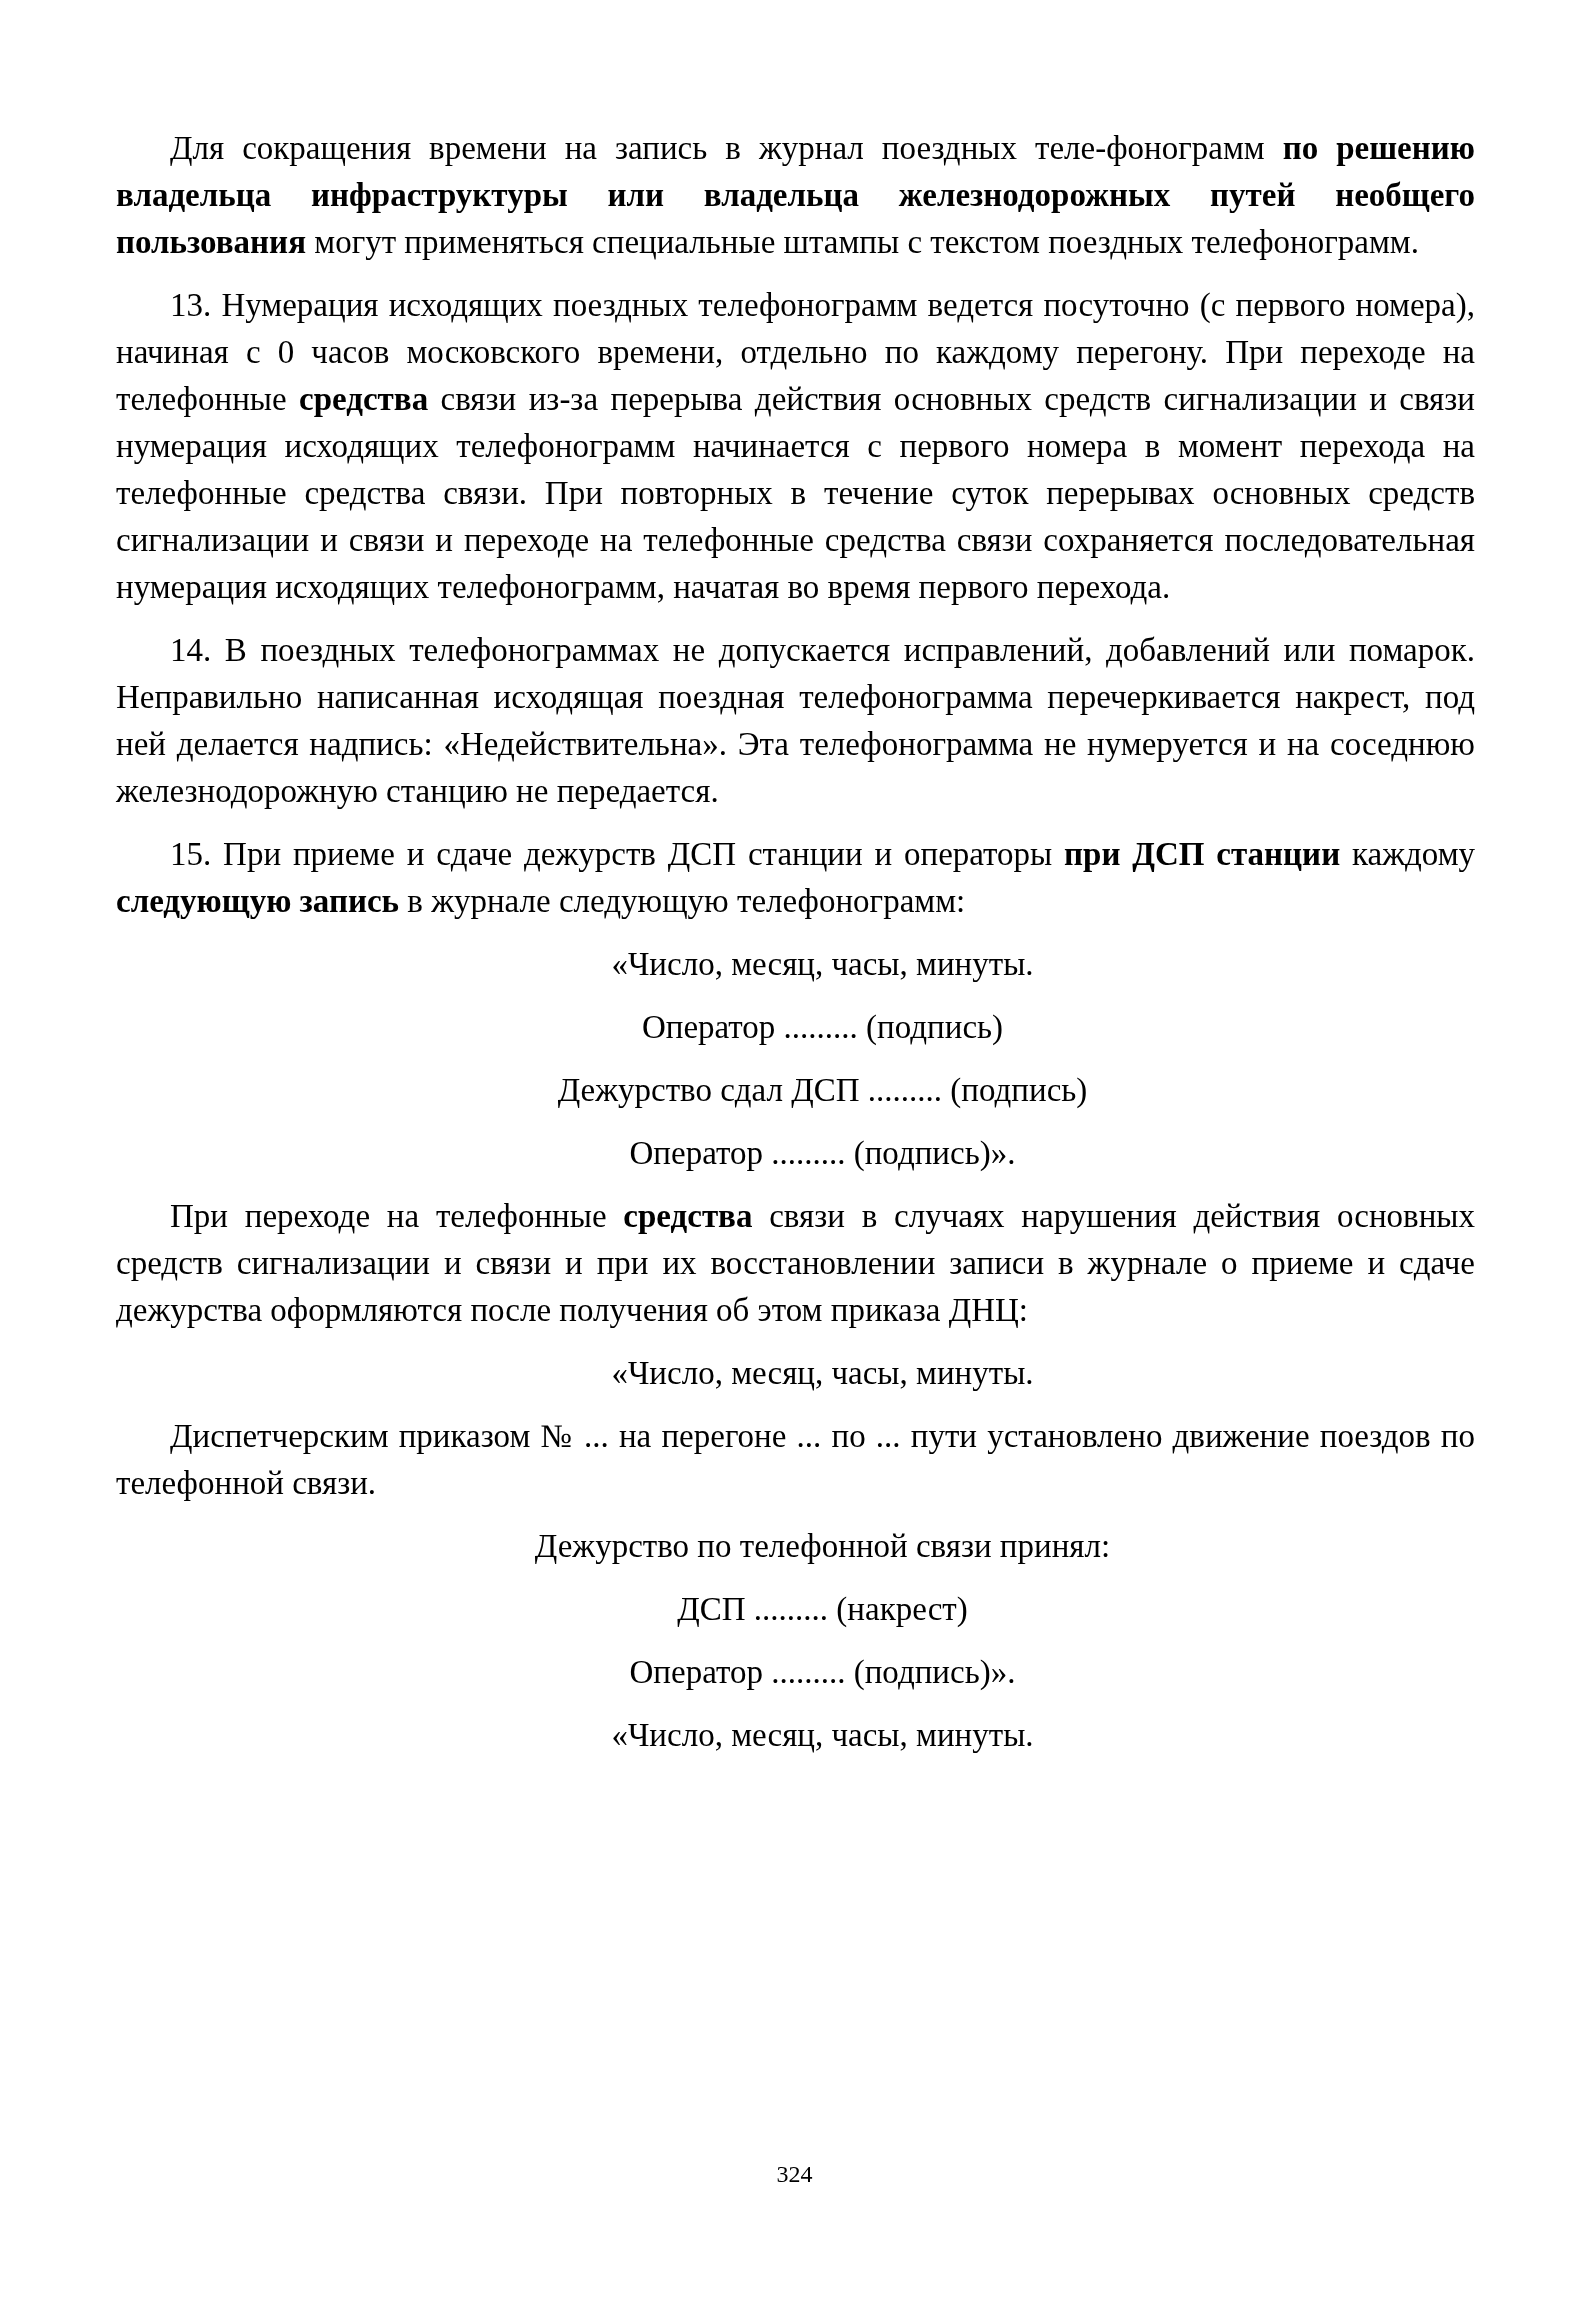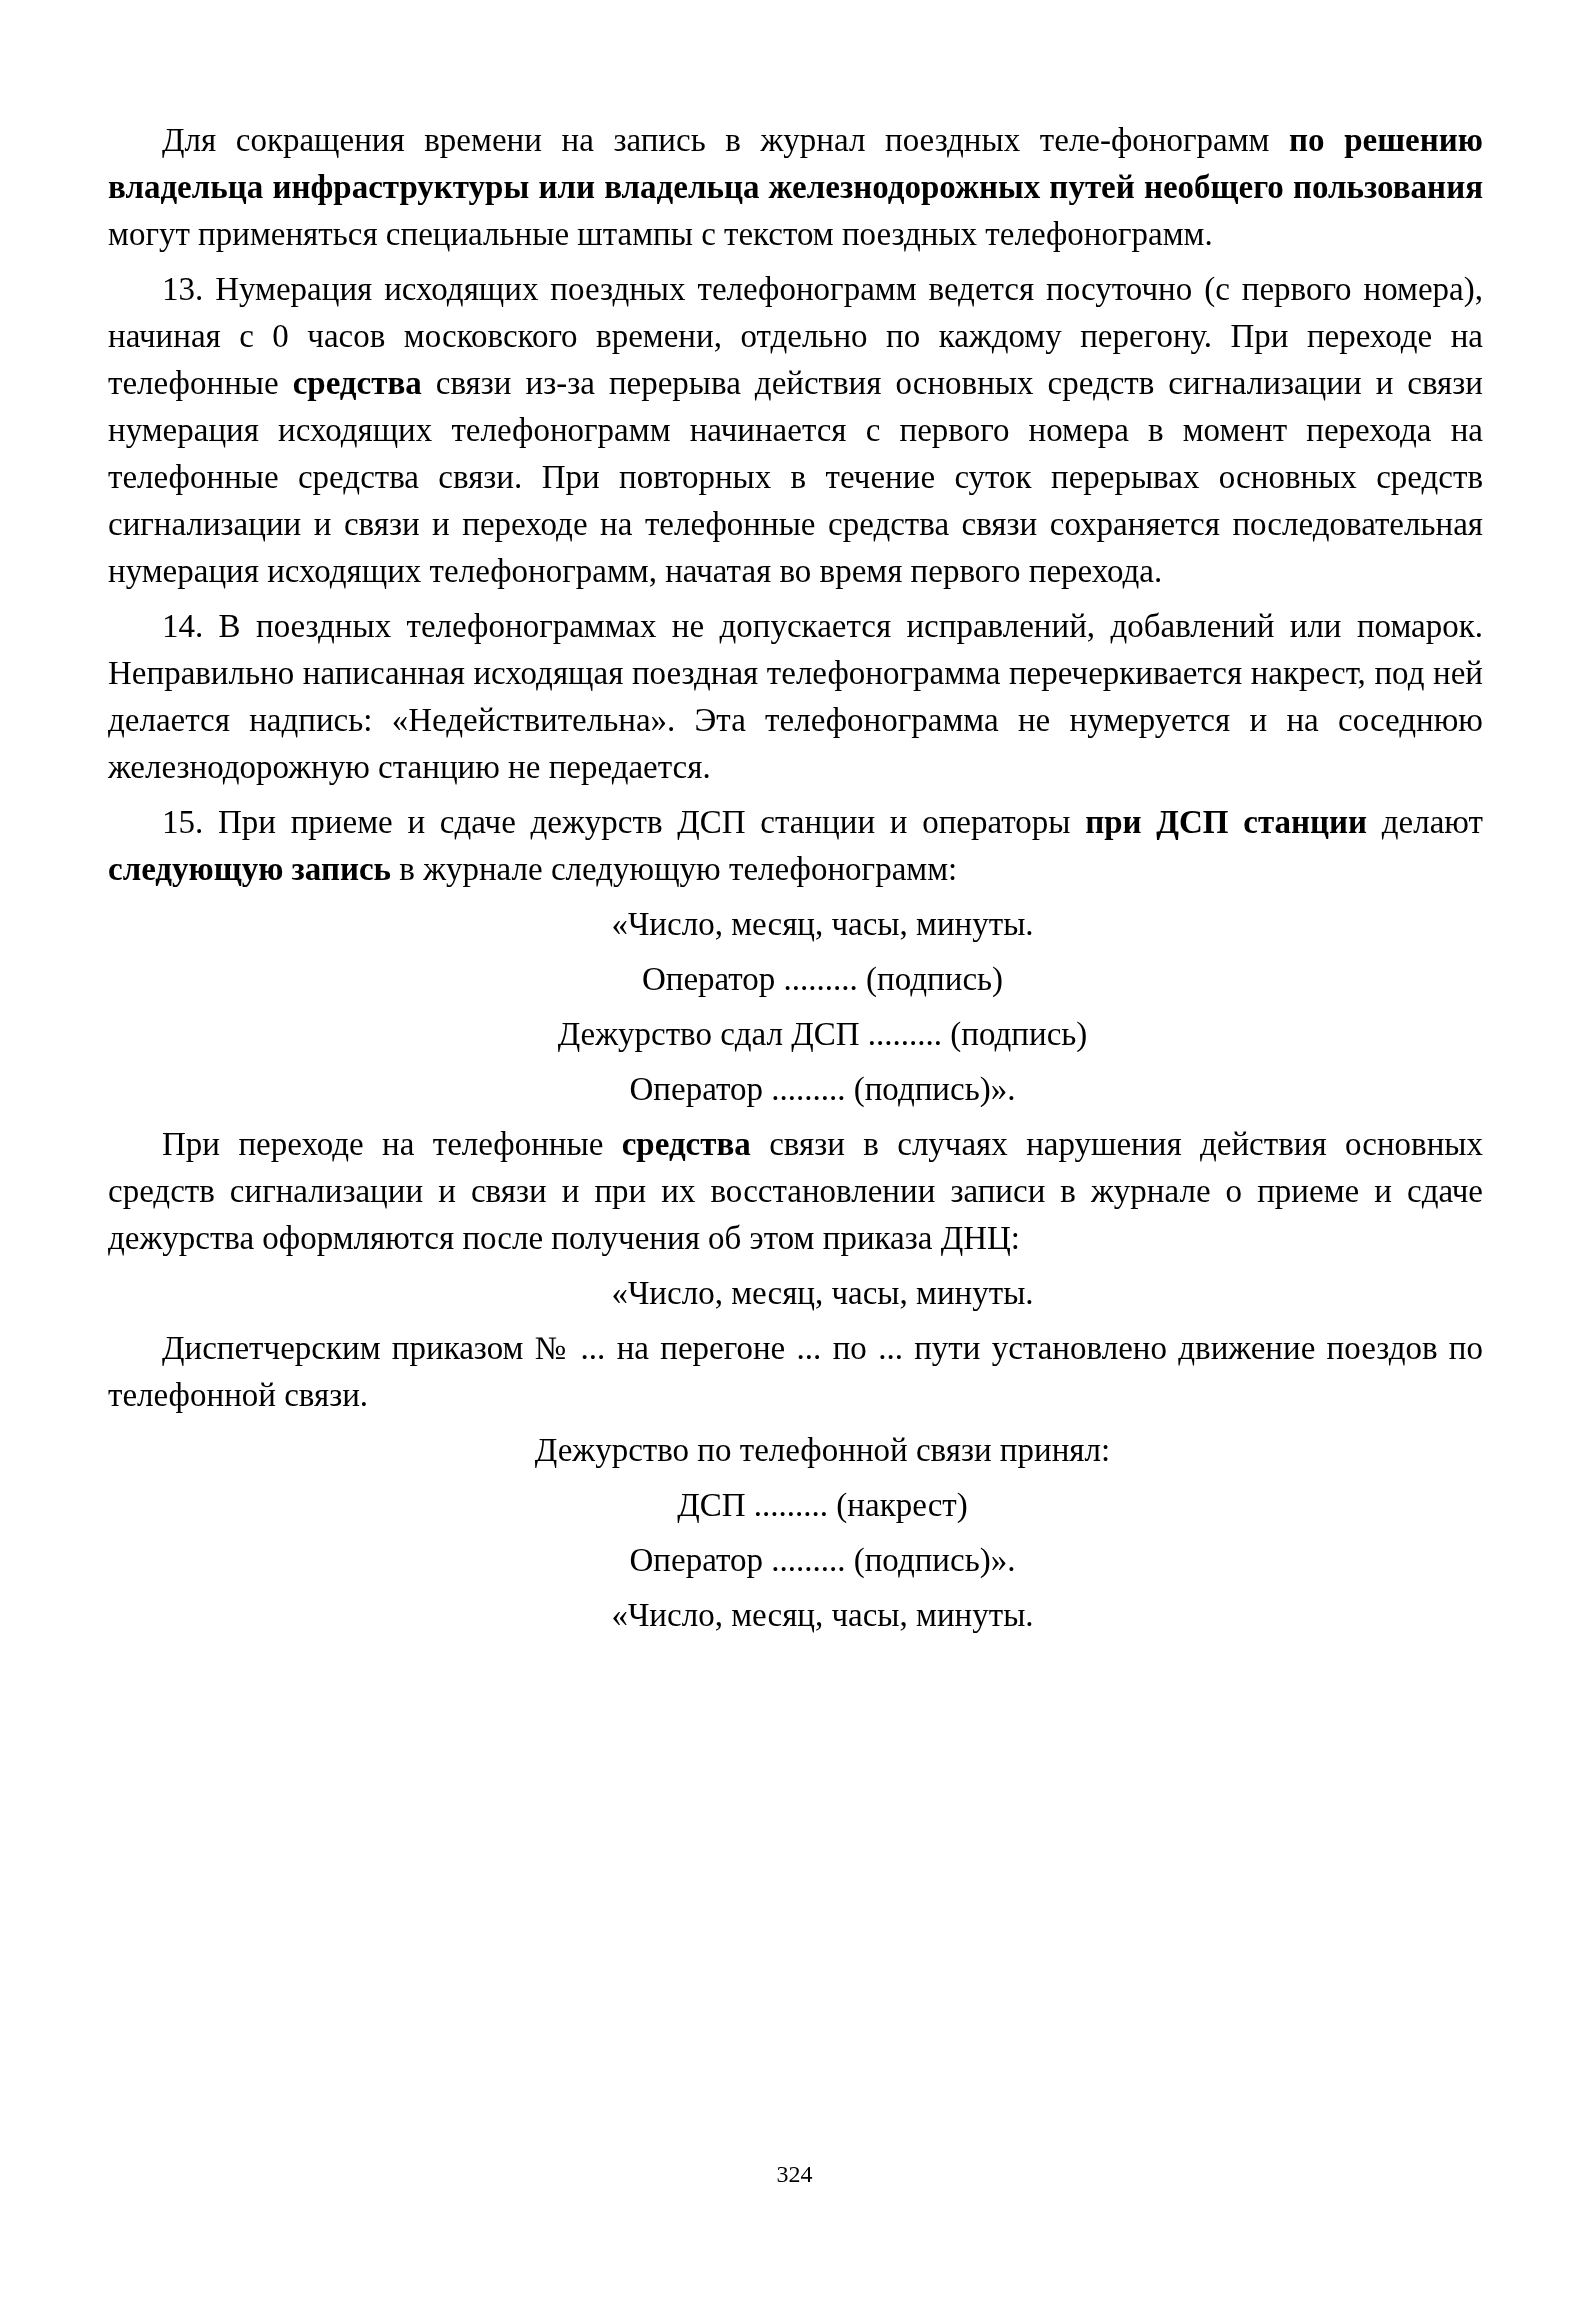--- a/index.html
+++ b/index.html
@@ -24,21 +24,21 @@
   .body-text {
     width: 1391px;
     margin: 0 auto;
     font-size: 33px;
     line-height: 47px;
     text-align: justify;
     text-justify: inter-word;
     hyphens: manual;
   }
   p {
-    margin: 8px;
+    margin: 16px;
     padding: 0;
   }
   .indent {
     text-indent: 54px;
   }
   .hang {
     text-indent: 54px;
     text-align: center;
   }
   b, .b {
@@ -55,21 +55,21 @@
   }
 </style>
 </head>
 <body>
 
 <div class="page">
   <div class="body-text" id="body-text">
       <p class="indent"><span>Для сокращения времени на запись в журнал поездных теле-фонограмм </span><span class="b">по решению владельца инфраструктуры или владельца железнодорожных путей необщего пользования </span><span>могут применяться специальные штампы с текстом поездных телефонограмм.</span></p>
       <p class="indent"><span>13. Нумерация исходящих поездных телефонограмм ведется посуточно (с первого номера), начиная с 0 часов московского времени, отдельно по каждому перегону. При переходе на телефонные </span><span class="b">средства </span><span>связи из-за перерыва действия основных средств сигнализации и связи нумерация исходящих телефонограмм начинается с первого номера в момент перехода на телефонные средства связи. При повторных в течение суток перерывах основных средств сигнализации и связи и переходе на телефонные средства связи сохраняется последовательная нумерация исходящих телефонограмм, начатая во время первого перехода.</span></p>
       <p class="indent"><span>14. В поездных телефонограммах не допускается исправлений, добавлений или помарок. Неправильно написанная исходящая поездная телефонограмма перечеркивается накрест, под ней делается надпись: «Недействительна». Эта телефонограмма не нумеруется и на соседнюю железнодорожную станцию не передается.</span></p>
-      <p class="indent"><span>15. При приеме и сдаче дежурств ДСП станции и операторы </span><span class="b">при ДСП станции </span><span>делают </span><span class="b">следующую запись </span><span>в журнале следующую телефонограмм:</span></p>
+      <p class="indent"><span>15. При приеме и сдаче дежурств ДСП станции и операторы </span><span class="b">при ДСП станции </span><span>каждому </span><span class="b">следующую запись </span><span>в журнале следующую телефонограмм:</span></p>
       <p class="hang"><span>«Число, месяц, часы, минуты.</span></p>
       <p class="hang"><span>Оператор ......... (подпись)</span></p>
       <p class="hang"><span>Дежурство сдал ДСП ......... (подпись)</span></p>
       <p class="hang"><span>Оператор ......... (подпись)».</span></p>
       <p class="indent"><span>При переходе на телефонные </span><span class="b">средства </span><span>связи в случаях нарушения действия основных средств сигнализации и связи и при их восстановлении записи в журнале о приеме и сдаче дежурства оформляются после получения об этом приказа ДНЦ:</span></p>
       <p class="hang"><span>«Число, месяц, часы, минуты.</span></p>
       <p class="indent"><span>Диспетчерским приказом № ... на перегоне ... по ... пути установлено движение поездов по телефонной связи.</span></p>
       <p class="hang"><span>Дежурство по телефонной связи принял:</span></p>
       <p class="hang"><span>ДСП ......... (накрест)</span></p>
       <p class="hang"><span>Оператор ......... (подпись)».</span></p>

